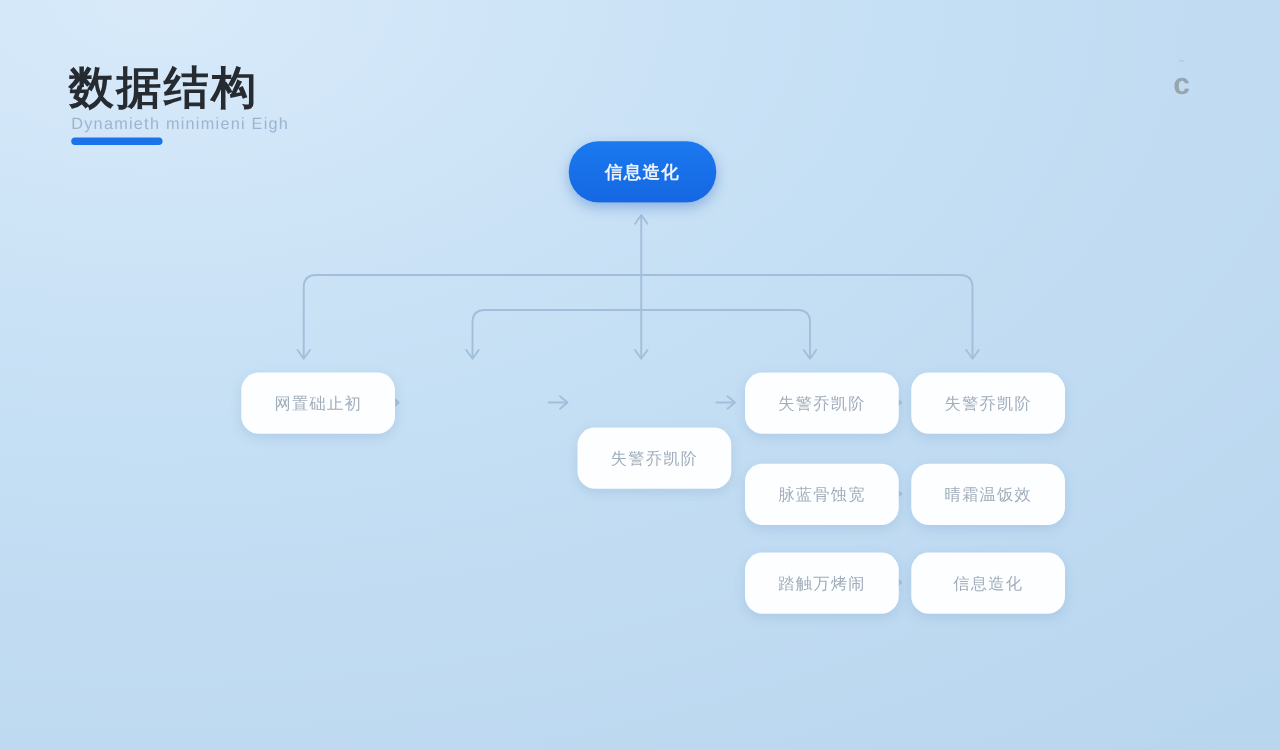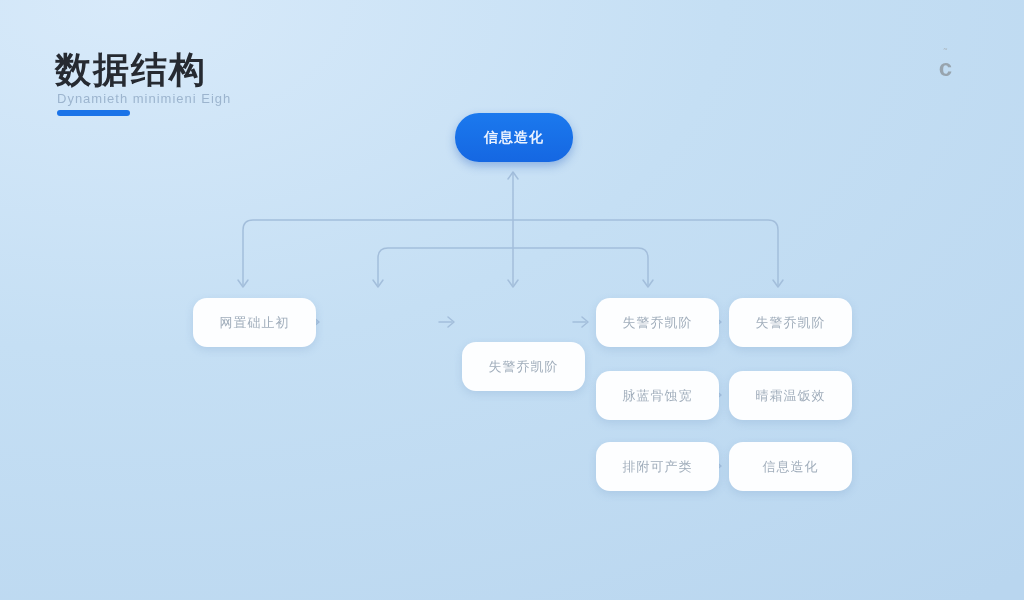--- a/index.html
+++ b/index.html
@@ -111,16 +111,16 @@
   <div class="node blue root" style="left:455px;top:113px;">信息造化</div>
 
   <div class="node" style="left:193px;top:298px;">网置础止初</div>
   <div class="node" style="left:462px;top:298px;margin-top:44px;">失警乔凯阶</div>
   <div class="node" style="left:596px;top:298px;">失警乔凯阶</div>
   <div class="node" style="left:729px;top:298px;">失警乔凯阶</div>
 
   <div class="node" style="left:596px;top:371px;">脉蓝骨蚀宽</div>
   <div class="node" style="left:729px;top:371px;">晴霜温饭效</div>
 
-  <div class="node" style="left:596px;top:442px;">排附可产类</div>
+  <div class="node" style="left:596px;top:442px;">踏触万烤闹</div>
   <div class="node" style="left:729px;top:442px;">信息造化</div>
 
 </div>
 
 </body></html>

